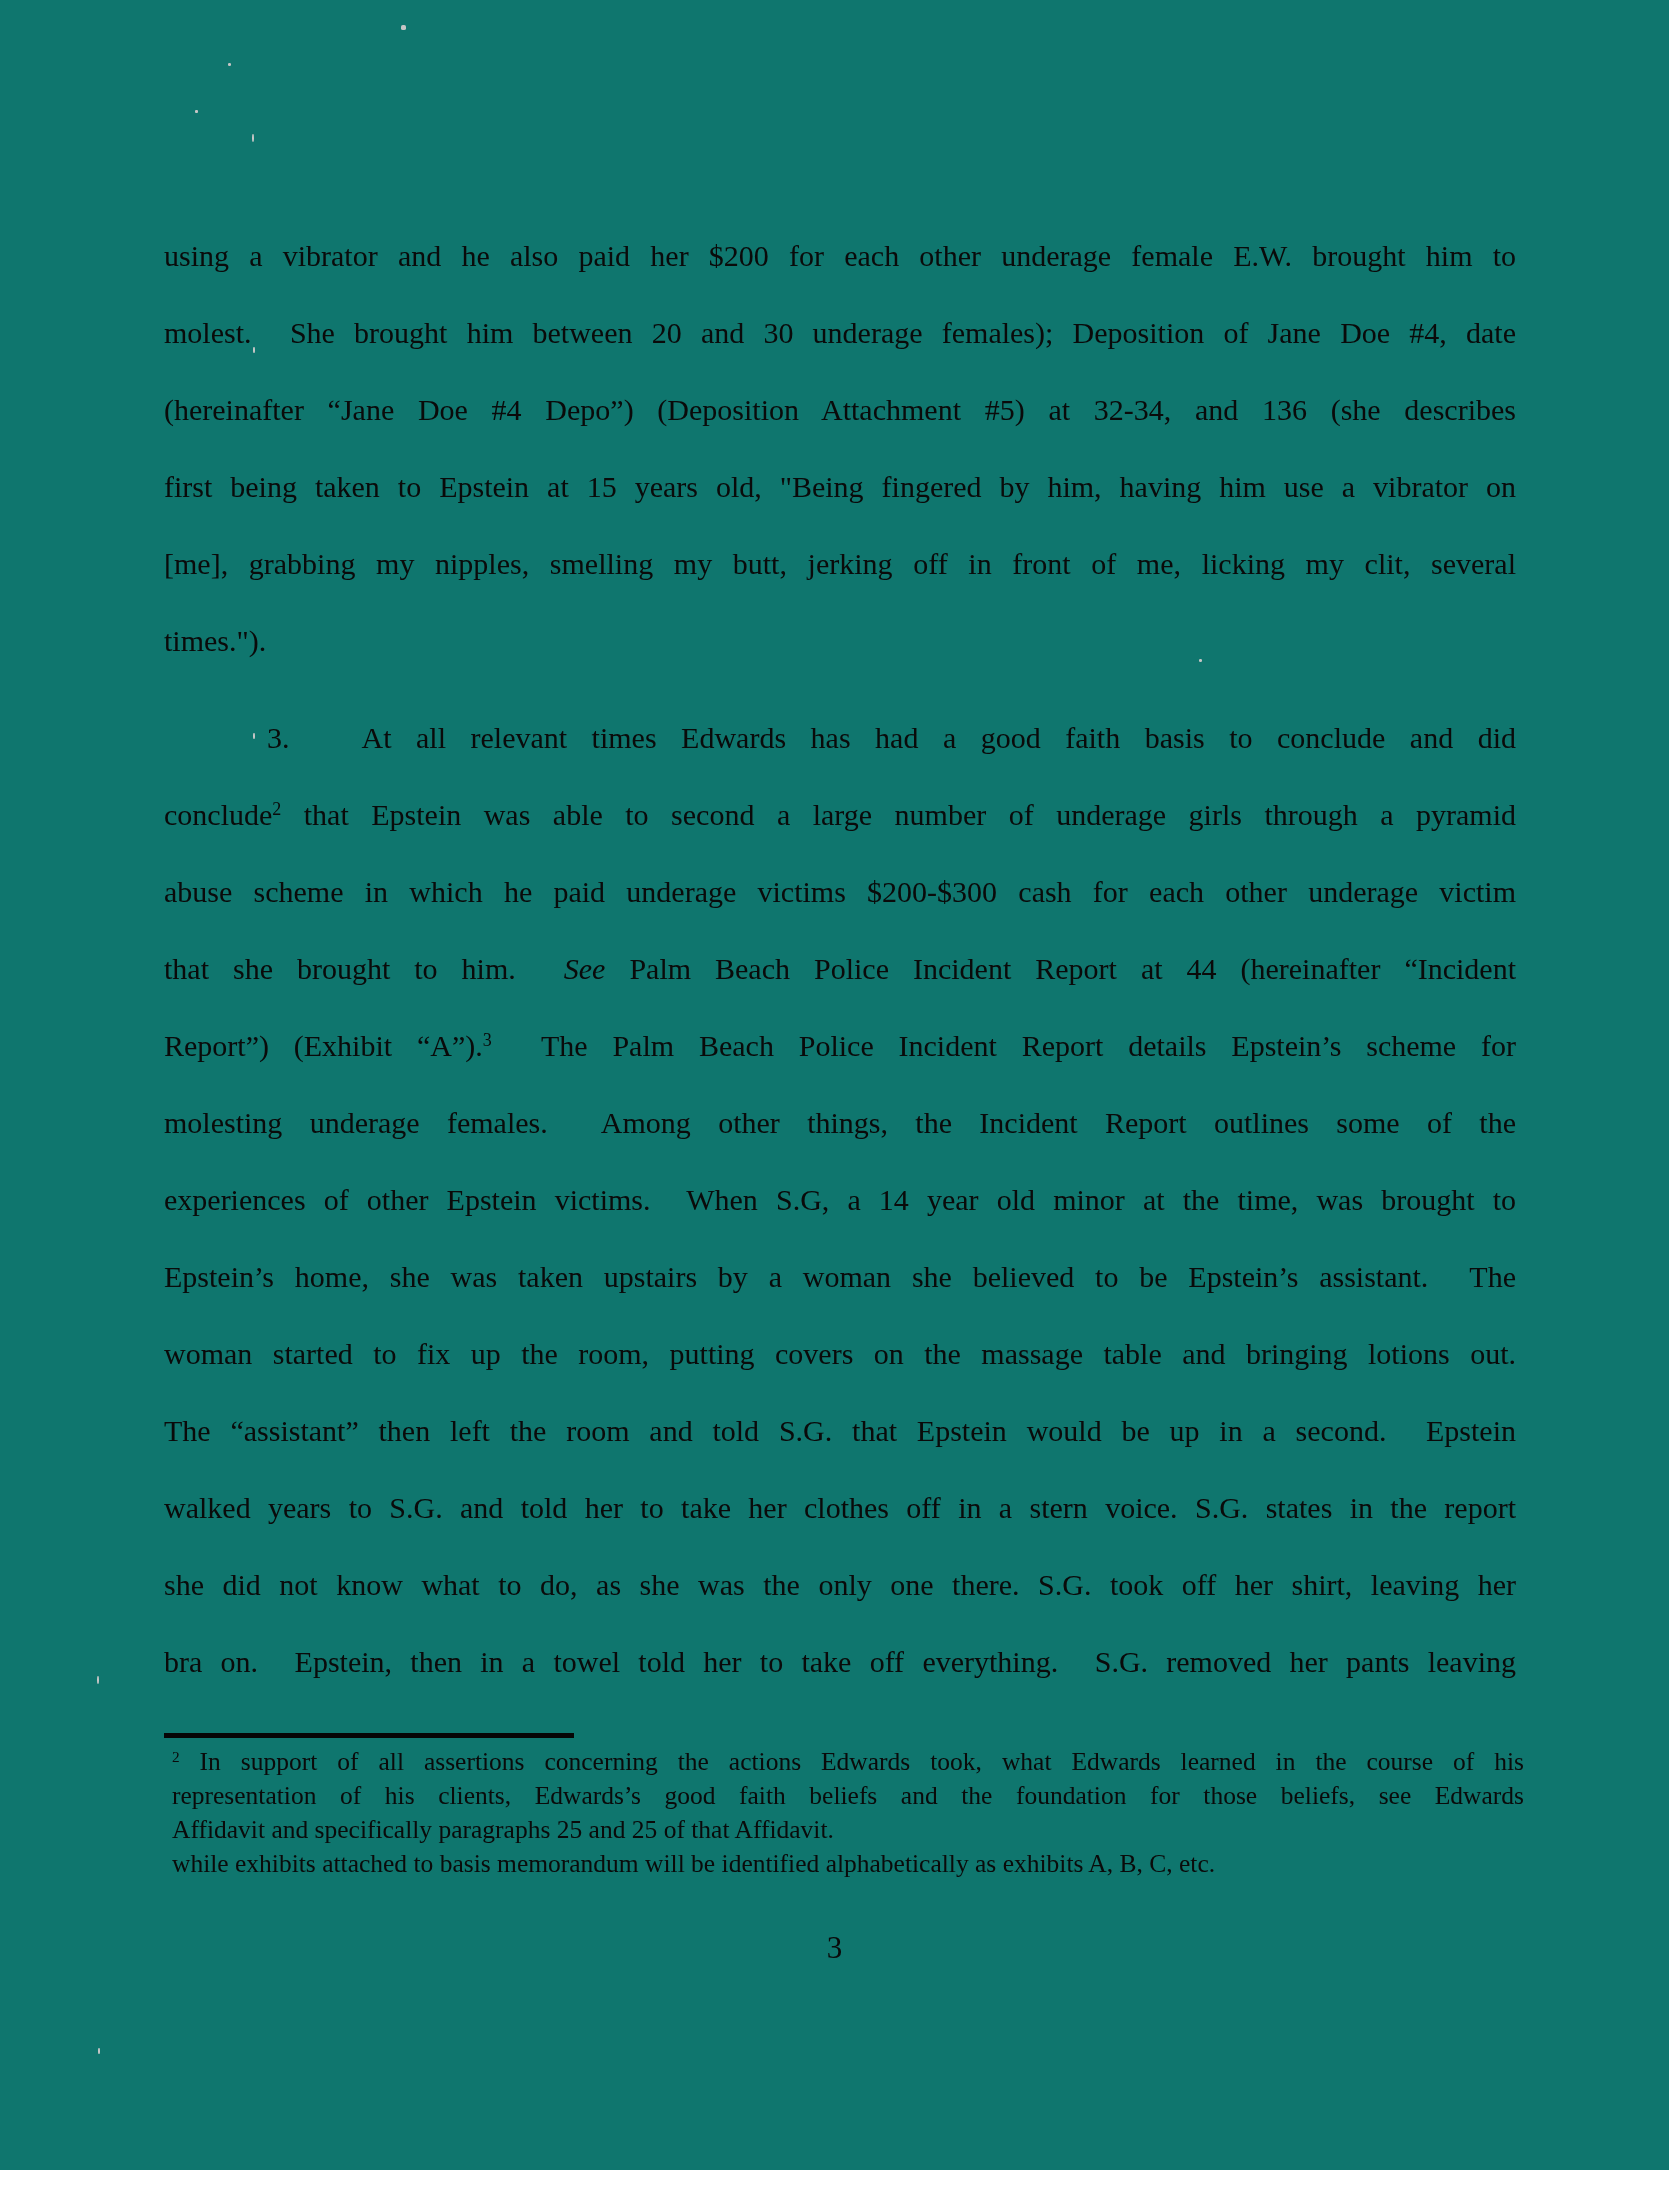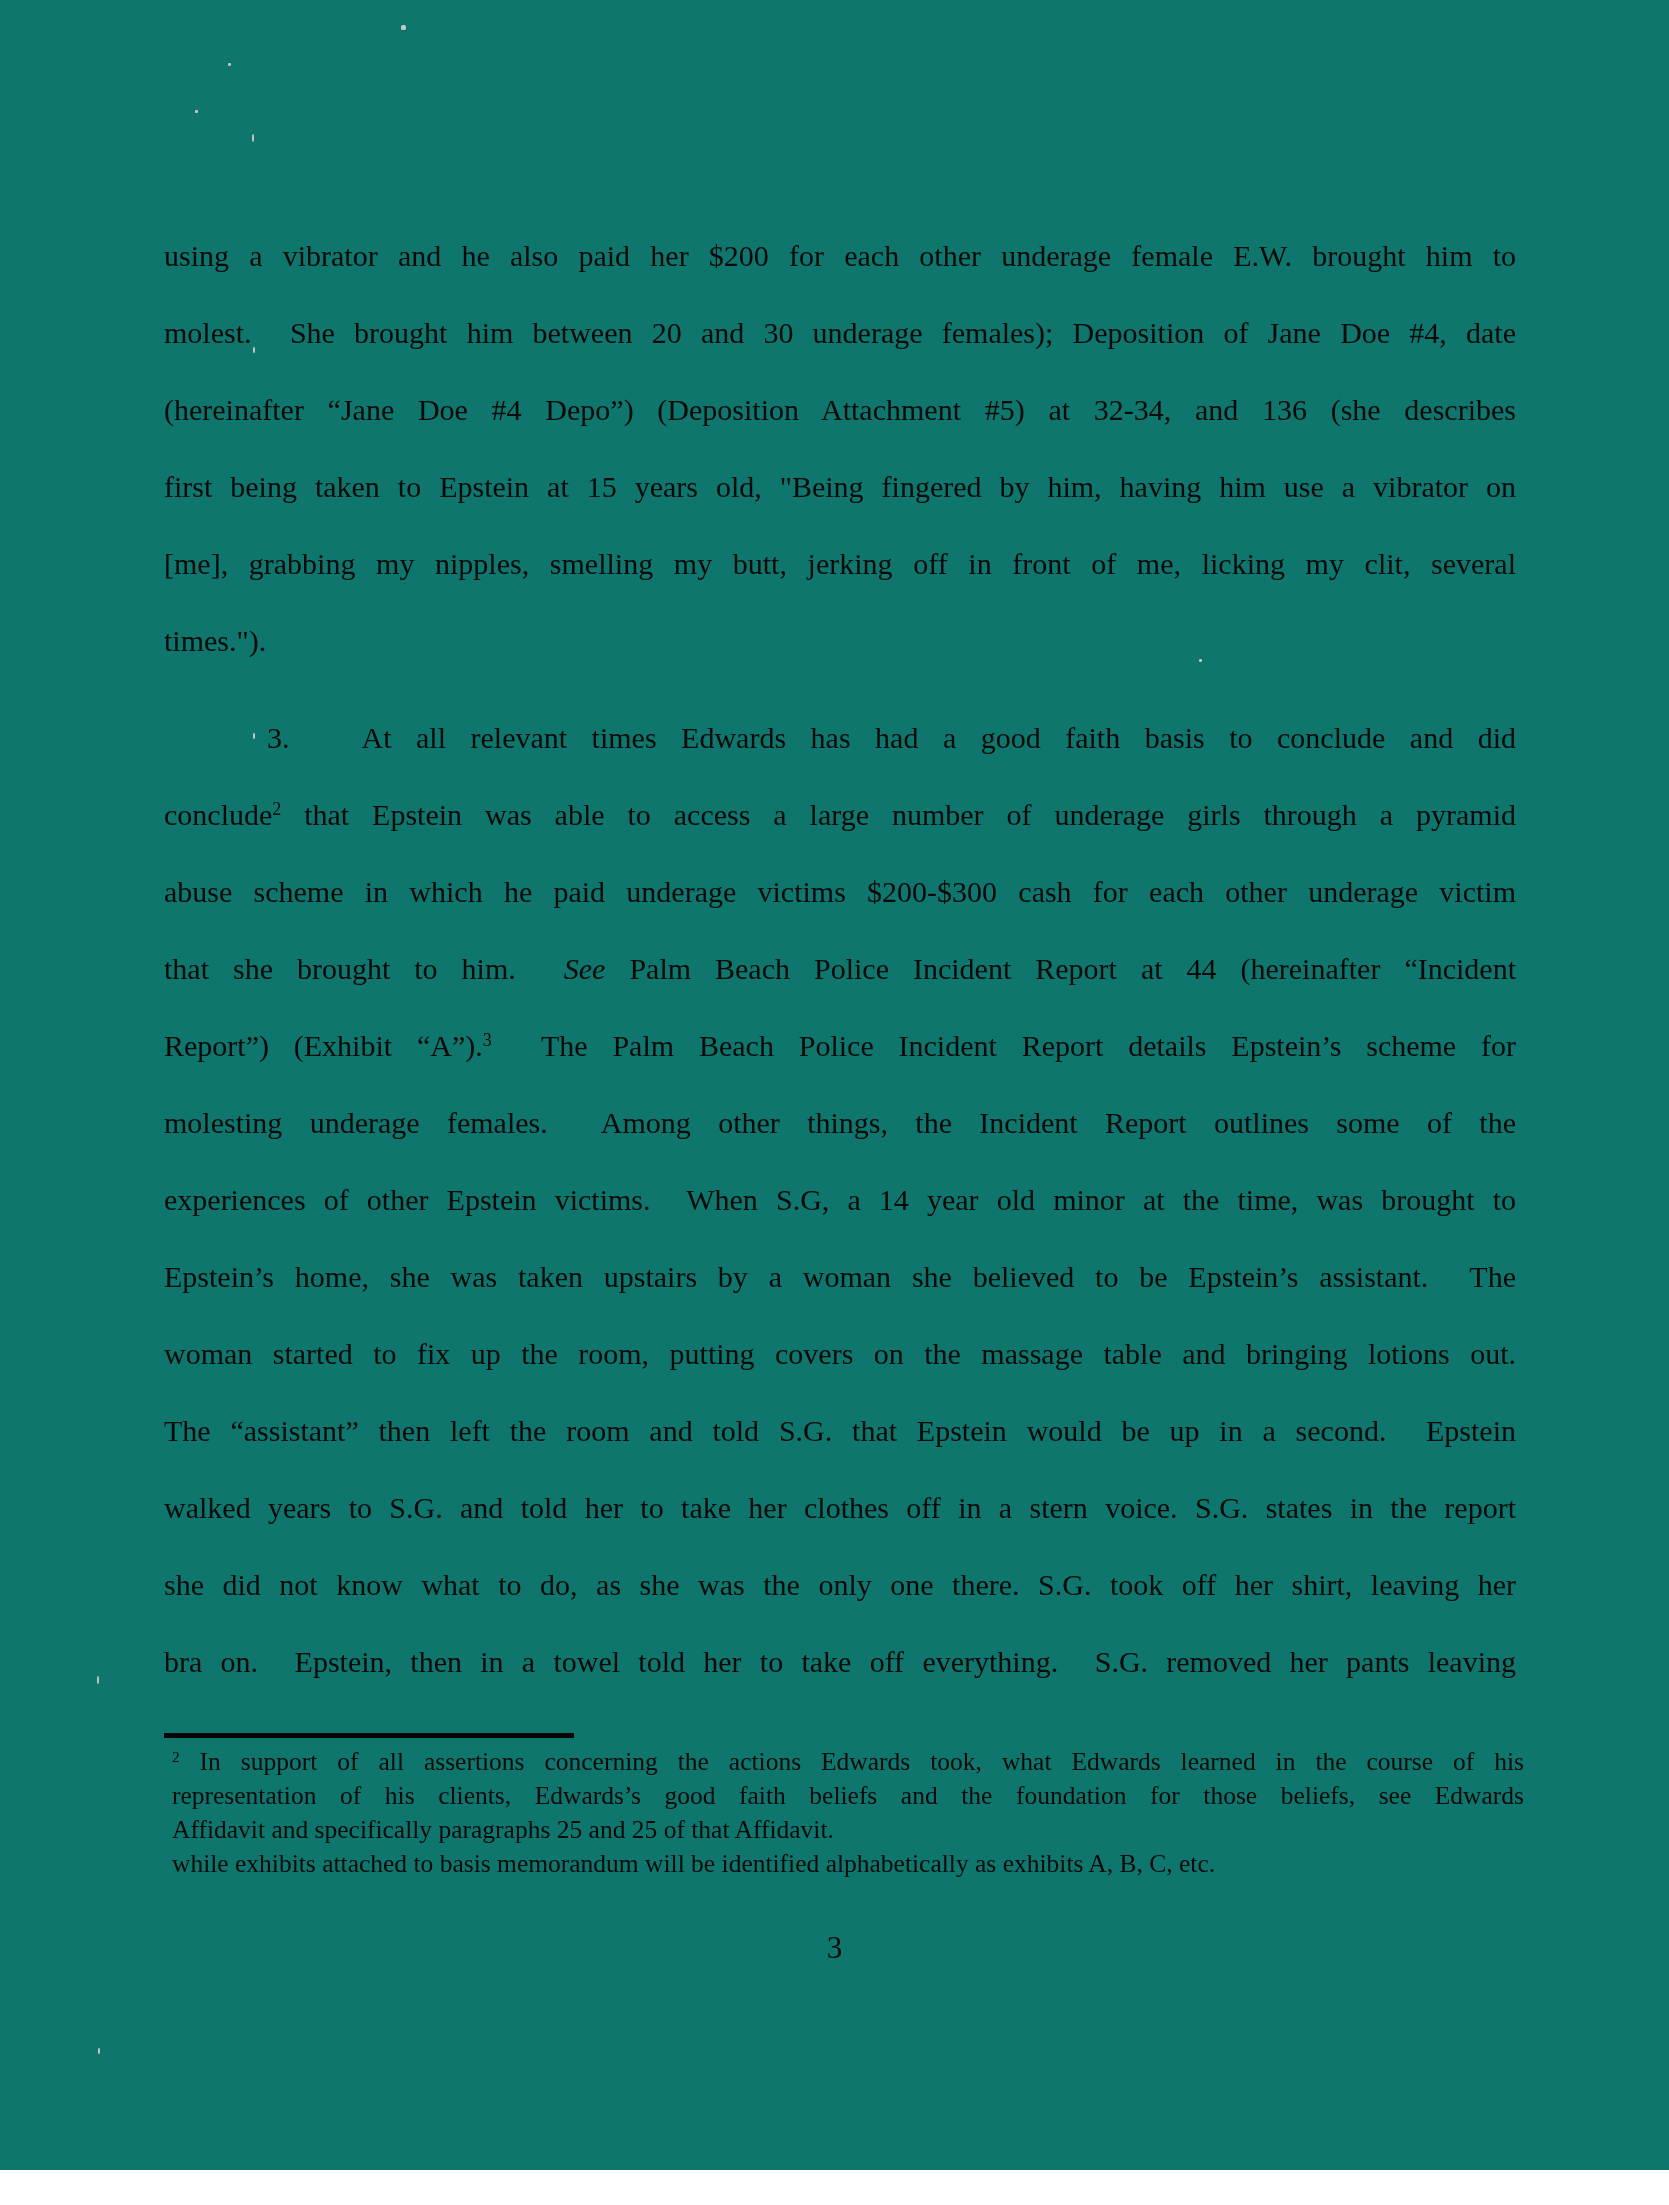--- a/index.html
+++ b/index.html
@@ -48,21 +48,21 @@
   <div class="speck" style="left:98px;top:2048px;width:2px;height:5.9px"></div>
 
   <div id="body-text">
       <div class="line j"><span>using a vibrator and he also paid her $200 for each other underage female E.W. brought him to</span></div>
       <div class="line j"><span>molest.&nbsp; She brought him between 20 and 30 underage females); Deposition of Jane Doe #4, date</span></div>
       <div class="line j"><span>(hereinafter “Jane Doe #4 Depo”) (Deposition Attachment #5) at 32-34, and 136 (she describes</span></div>
       <div class="line j"><span>first being taken to Epstein at 15 years old, "Being fingered by him, having him use a vibrator on</span></div>
       <div class="line j"><span>[me], grabbing my nipples, smelling my butt, jerking off in front of me, licking my clit, several</span></div>
       <div class="line"><span>times.").</span></div>
       <div class="line j indent sb"><span>3.</span><span class="tab"></span><span>At all relevant times Edwards has had a good faith basis to conclude and did</span></div>
-      <div class="line j"><span>conclude</span><sup>2</sup><span> that Epstein was able to access a large number of underage girls through a pyramid</span></div>
+      <div class="line j"><span>conclude</span><sup>2</sup><span> that Epstein was able to second a large number of underage girls through a pyramid</span></div>
       <div class="line j"><span>abuse scheme in which he paid underage victims $200-$300 cash for each other underage victim</span></div>
       <div class="line j"><span>that she brought to him.&nbsp; </span><i>See</i><span> Palm Beach Police Incident Report at 44 (hereinafter “Incident</span></div>
       <div class="line j"><span>Report”) (Exhibit “A”).</span><sup>3</sup><span>&nbsp; The Palm Beach Police Incident Report details Epstein’s scheme for</span></div>
       <div class="line j"><span>molesting underage females.&nbsp; Among other things, the Incident Report outlines some of the</span></div>
       <div class="line j"><span>experiences of other Epstein victims.&nbsp; When S.G, a 14 year old minor at the time, was brought to</span></div>
       <div class="line j"><span>Epstein’s home, she was taken upstairs by a woman she believed to be Epstein’s assistant.&nbsp; The</span></div>
       <div class="line j"><span>woman started to fix up the room, putting covers on the massage table and bringing lotions out.</span></div>
       <div class="line j"><span>The “assistant” then left the room and told S.G. that Epstein would be up in a second.&nbsp; Epstein</span></div>
       <div class="line j"><span>walked years to S.G. and told her to take her clothes off in a stern voice. S.G. states in the report</span></div>
       <div class="line j"><span>she did not know what to do, as she was the only one there. S.G. took off her shirt, leaving her</span></div>

